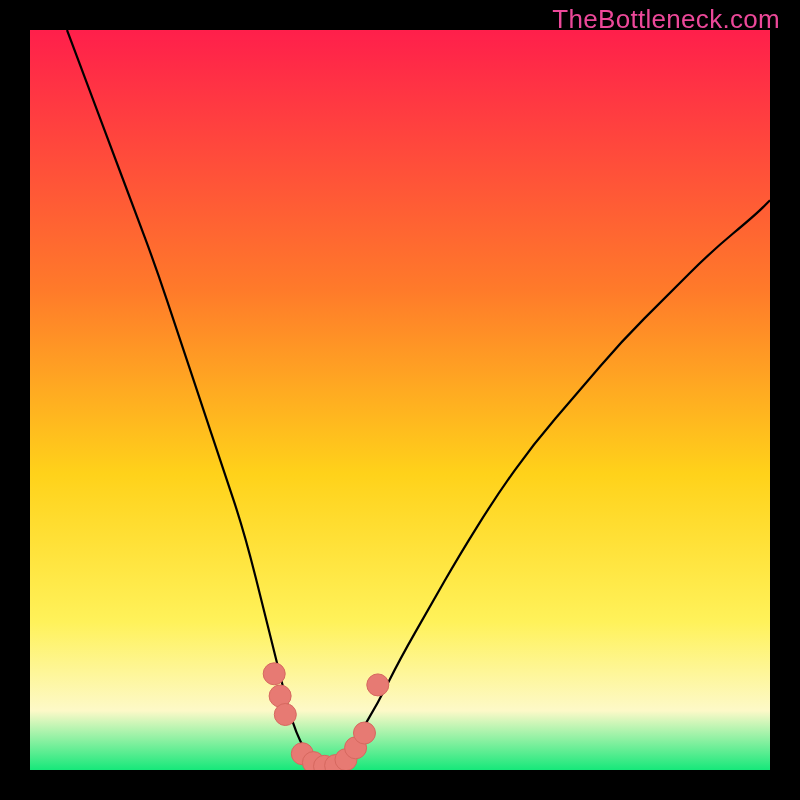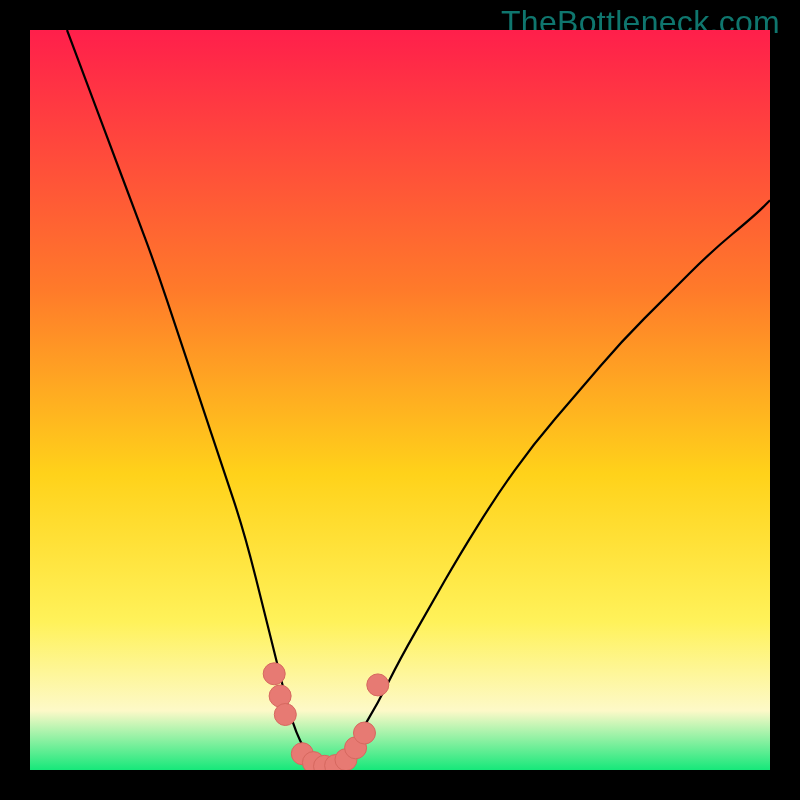--- a/index.html
+++ b/index.html
@@ -23,22 +23,22 @@
     position: absolute;
     left: 0;
     top: 0;
     width: 740px;
     height: 740px;
   }
   .watermark {
     position: absolute;
     top: 4px;
     right: 20px;
-    color: #0f766e;
-    font-size: 32px;
+    color: #ec4899;
+    font-size: 26px;
     font-weight: 500;
     letter-spacing: 0.3px;
     font-family: Arial, Helvetica, sans-serif;
   }
   svg {
     display: block;
   }
 </style>
 </head>
 <body>

